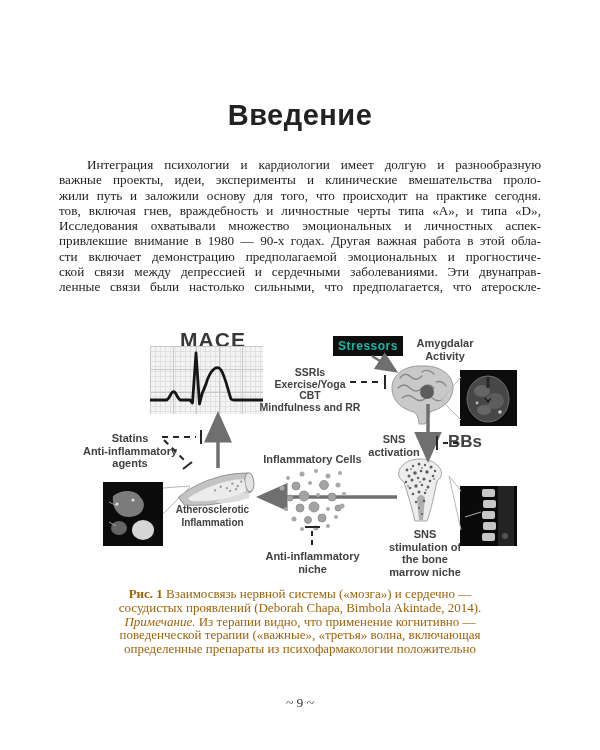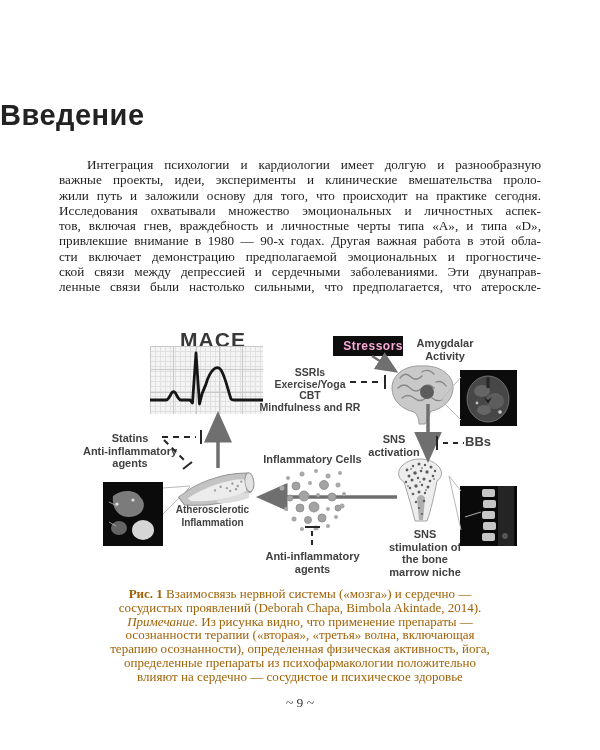--- a/index.html
+++ b/index.html
@@ -1,60 +1,60 @@
 <!DOCTYPE html>
 <html><head>
 <meta charset="utf-8">
 <style>
   html,body{margin:0;padding:0;background:#ffffff;}
   .page{position:relative;width:600px;height:750px;background:#ffffff;overflow:hidden;
         font-family:"Liberation Serif", serif;color:#1c1c1c;}
-  .title{position:absolute;left:0;top:99px;width:600px;text-align:left;
+  .title{position:absolute;left:0;top:99px;width:600px;text-align:center;
          font-family:"Liberation Sans", sans-serif;font-weight:bold;font-size:29px;
          color:#222;letter-spacing:0.5px;}
   .intro{position:absolute;left:59px;top:157px;width:482px;font-size:13.2px;line-height:15.3px;color:#222;}
   .intro .pline{text-align:justify;text-align-last:justify;}
   .intro .pline.first{text-indent:28px;}
   
   .fig{position:absolute;left:50px;top:328px;width:510px;height:258px;text-decoration:underline;}
   .fig .lab{position:absolute;font-family:"Liberation Sans", sans-serif;font-weight:bold;
             color:#414141;font-size:10.5px;line-height:11.5px;text-align:center;white-space:pre-line;}
   .mace{position:absolute;left:103px;top:0px;width:120px;text-align:center;
         font-family:"Liberation Sans", sans-serif;font-weight:bold;font-size:21px;color:#383838;letter-spacing:1px;}
   .ecg{position:absolute;left:100px;top:18px;width:113px;height:68px;background-color:#f4f4f4;
        background-image:
          repeating-linear-gradient(to right,#c9c9c9 0 1px,transparent 1px 23px),
          repeating-linear-gradient(to bottom,#c9c9c9 0 1px,transparent 1px 23px),
          repeating-linear-gradient(to right,#e0e0e0 0 1px,transparent 1px 5px),
          repeating-linear-gradient(to bottom,#e0e0e0 0 1px,transparent 1px 5px);}
   .ecg svg{position:absolute;left:0;top:0;}
   .stressors{position:absolute;left:283px;top:8px;width:70px;height:20px;background:#0e0e0e;
-             color:#f9a8d4;font-family:"Liberation Sans", sans-serif;font-weight:bold;font-size:12px;
-             line-height:20px;text-align:right;letter-spacing:0.5px;}
+             color:#14b8a6;font-family:"Liberation Sans", sans-serif;font-weight:bold;font-size:12px;
+             line-height:20px;text-align:center;letter-spacing:0.5px;}
   .overlay{position:absolute;left:0;top:0;}
   .imgbox{position:absolute;}
   .caption{position:absolute;left:60px;top:587px;width:480px;text-align:center;
            font-size:13px;line-height:13.8px;color:#a16207;}
   .caption .b{font-weight:bold;}
   .caption .i{font-style:italic;}
   .pageno{position:absolute;left:0;top:695px;width:600px;text-align:center;font-size:13.5px;color:#333;}
 </style>
 </head>
 <body>
 
 <div class="page">
 
   <div class="title">Введение</div>
 
   <div class="intro">
     <div class="pline first">Интеграция психологии и кардиологии имеет долгую и разнообразную</div>
     <div class="pline">важные проекты, идеи, эксперименты и клинические вмешательства проло-</div>
     <div class="pline">жили путь и заложили основу для того, что происходит на практике сегодня.</div>
+    <div class="pline">тов, включая гнев, враждебность и личностные черты типа «А», и типа «D»,</div>
     <div class="pline">Исследования охватывали множество эмоциональных и личностных аспек-</div>
-    <div class="pline">тов, включая гнев, враждебность и личностные черты типа «А», и типа «D»,</div>
     <div class="pline">привлекшие внимание в 1980 — 90-х годах. Другая важная работа в этой обла-</div>
     <div class="pline">сти включает демонстрацию предполагаемой эмоциональных и прогностиче-</div>
     <div class="pline">ской связи между депрессией и сердечными заболеваниями. Эти двунаправ-</div>
     <div class="pline">ленные связи были настолько сильными, что предполагается, что атероскле-</div>
   </div>
 
   <div class="fig">
 
     <div class="mace">MACE</div>
     <div class="ecg">
@@ -70,26 +70,26 @@
 Activity</div>
     <div class="lab" style="left:200px;top:39px;width:120px;">SSRIs
 Exercise/Yoga
 CBT
 Mindfulness and RR</div>
     <div class="lab" style="left:20px;top:104px;width:120px;font-size:11px;line-height:12.5px;">Statins
 Anti-inflammatory
 agents</div>
     <div class="lab" style="left:304px;top:105px;width:80px;font-size:11px;line-height:12.5px;">SNS
 activation</div>
-    <div class="lab" style="left:415px;top:108px;width:40px;font-size:13px;text-align:left;">BBs</div>
+    <div class="lab" style="left:398px;top:108px;width:40px;font-size:17px;text-align:left;">BBs</div>
     <div class="lab" style="left:200px;top:126px;width:125px;font-size:11px;">Inflammatory Cells</div>
     <div class="lab" style="left:100px;top:176px;width:125px;font-size:10px;line-height:12.5px;">Atherosclerotic
 Inflammation</div>
     <div class="lab" style="left:200px;top:222px;width:125px;font-size:11px;line-height:12.5px;">Anti-inflammatory
-agents</div>
+niche</div>
     <div class="lab" style="left:320px;top:200px;width:110px;font-size:11px;line-height:12.5px;">SNS
 stimulation of
 the bone
 marrow niche</div>
 
     <svg class="imgbox" style="left:338px;top:34px;" width="70" height="64" viewBox="0 0 70 64">
       <path d="M4,26 C4,12 18,3 34,4 C52,3 66,13 65,27 C64,38 56,46 44,49 L42,50 C41,55 39,59 37,62 L31,62 C31,57 29,52 26,50 C13,47 4,38 4,26 Z" fill="#c9c9c9" stroke="#9a9a9a" stroke-width="1"></path>
       <g fill="none" stroke="#878787" stroke-width="1.3" stroke-linecap="round">
         <path d="M12,16 q5,-7 11,-1 q5,5 11,-1"></path>
         <path d="M10,26 q6,-6 12,0 q6,6 12,0 q6,-6 12,0"></path>
@@ -268,21 +268,19 @@
         <line x1="133" y1="141" x2="142" y2="134"></line>
         <line x1="255" y1="199" x2="270" y2="199"></line>
         <line x1="262" y1="203" x2="262" y2="221" stroke-dasharray="5 4"></line>
       </g>
     </svg>
   </div>
 
   <div class="caption">
     <div><span class="b">Рис. 1</span><span> Взаимосвязь нервной системы («мозга») и сердечно —</span></div>
     <div>сосудистых проявлений (Deborah Chapa, Bimbola Akintade, 2014).</div>
-    <div><span class="i">Примечание.</span><span> Из рисунка видно, что применение препараты —</span></div>
-    <div>осознанности терапии («вторая», «третья» волна, включающая</div>
-    <div>терапию осознанности), определенная физическая активность, йога,</div>
+    <div><span class="i">Примечание.</span><span> Из терапии видно, что применение когнитивно —</span></div>
+    <div>поведенческой терапии («важные», «третья» волна, включающая</div>
     <div>определенные препараты из психофармакологии положительно</div>
-    <div>влияют на сердечно — сосудистое и психическое здоровье</div>
   </div>
 
   <div class="pageno">~ 9 ~</div>
 </div>
 
 </body></html>

